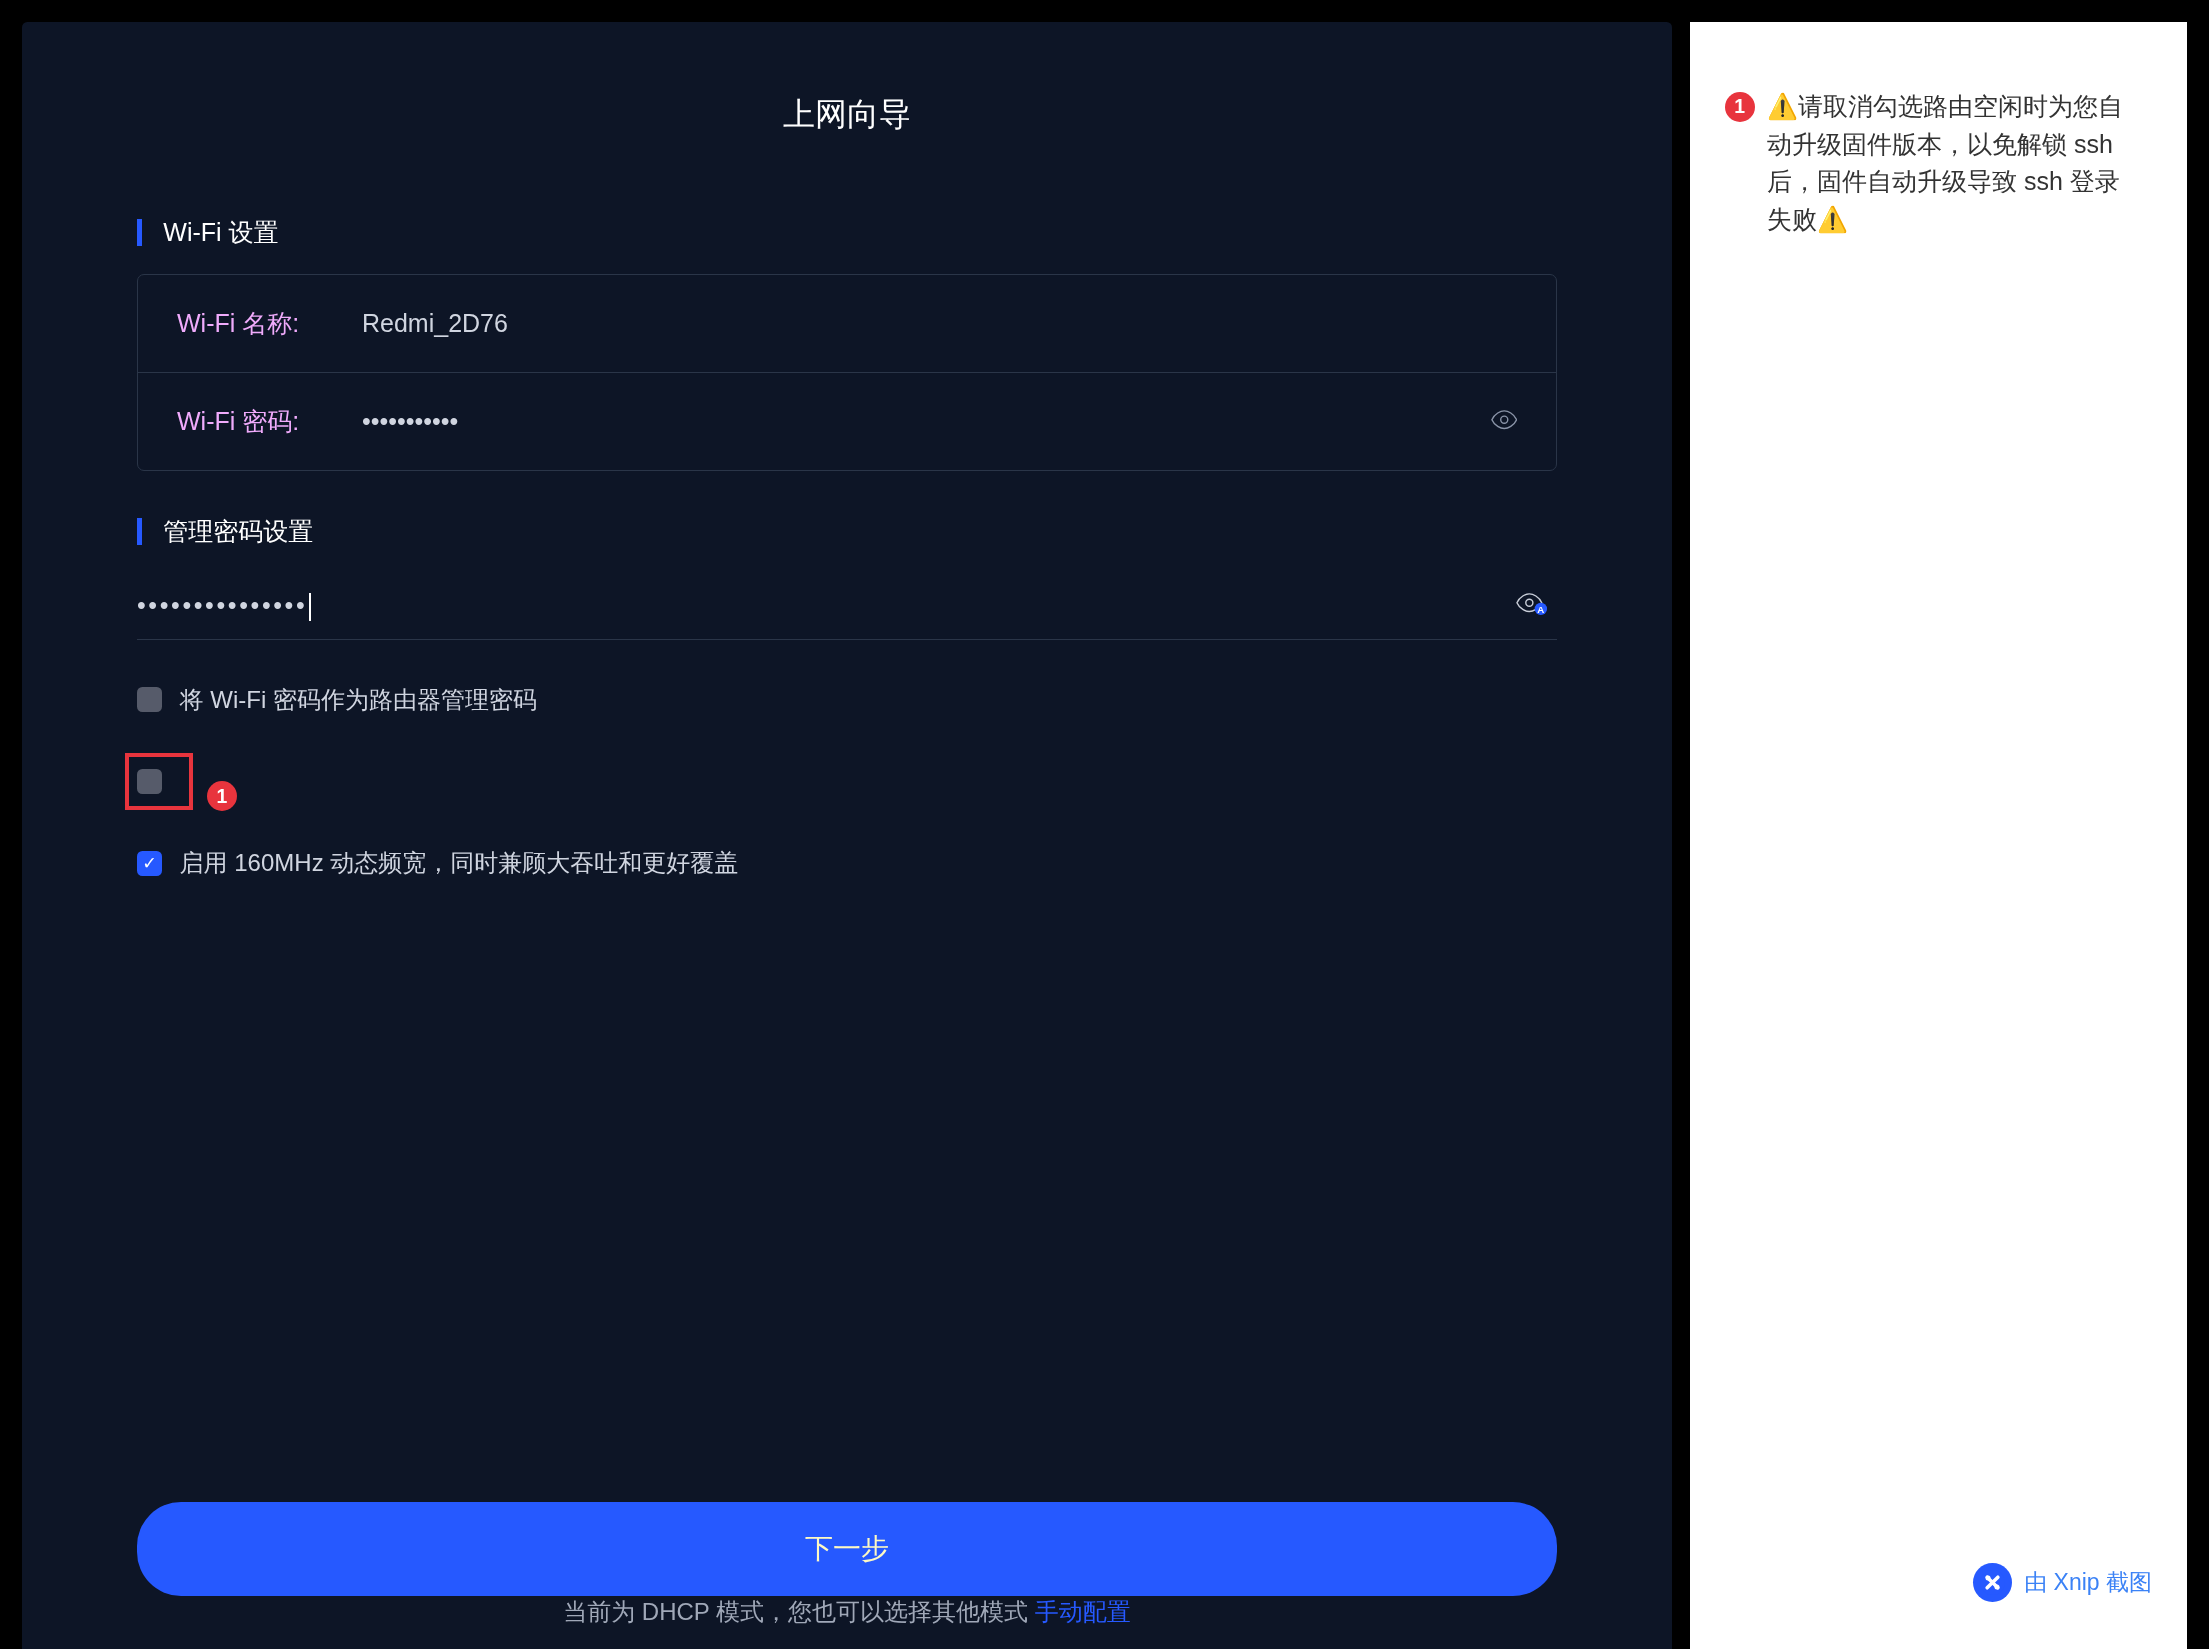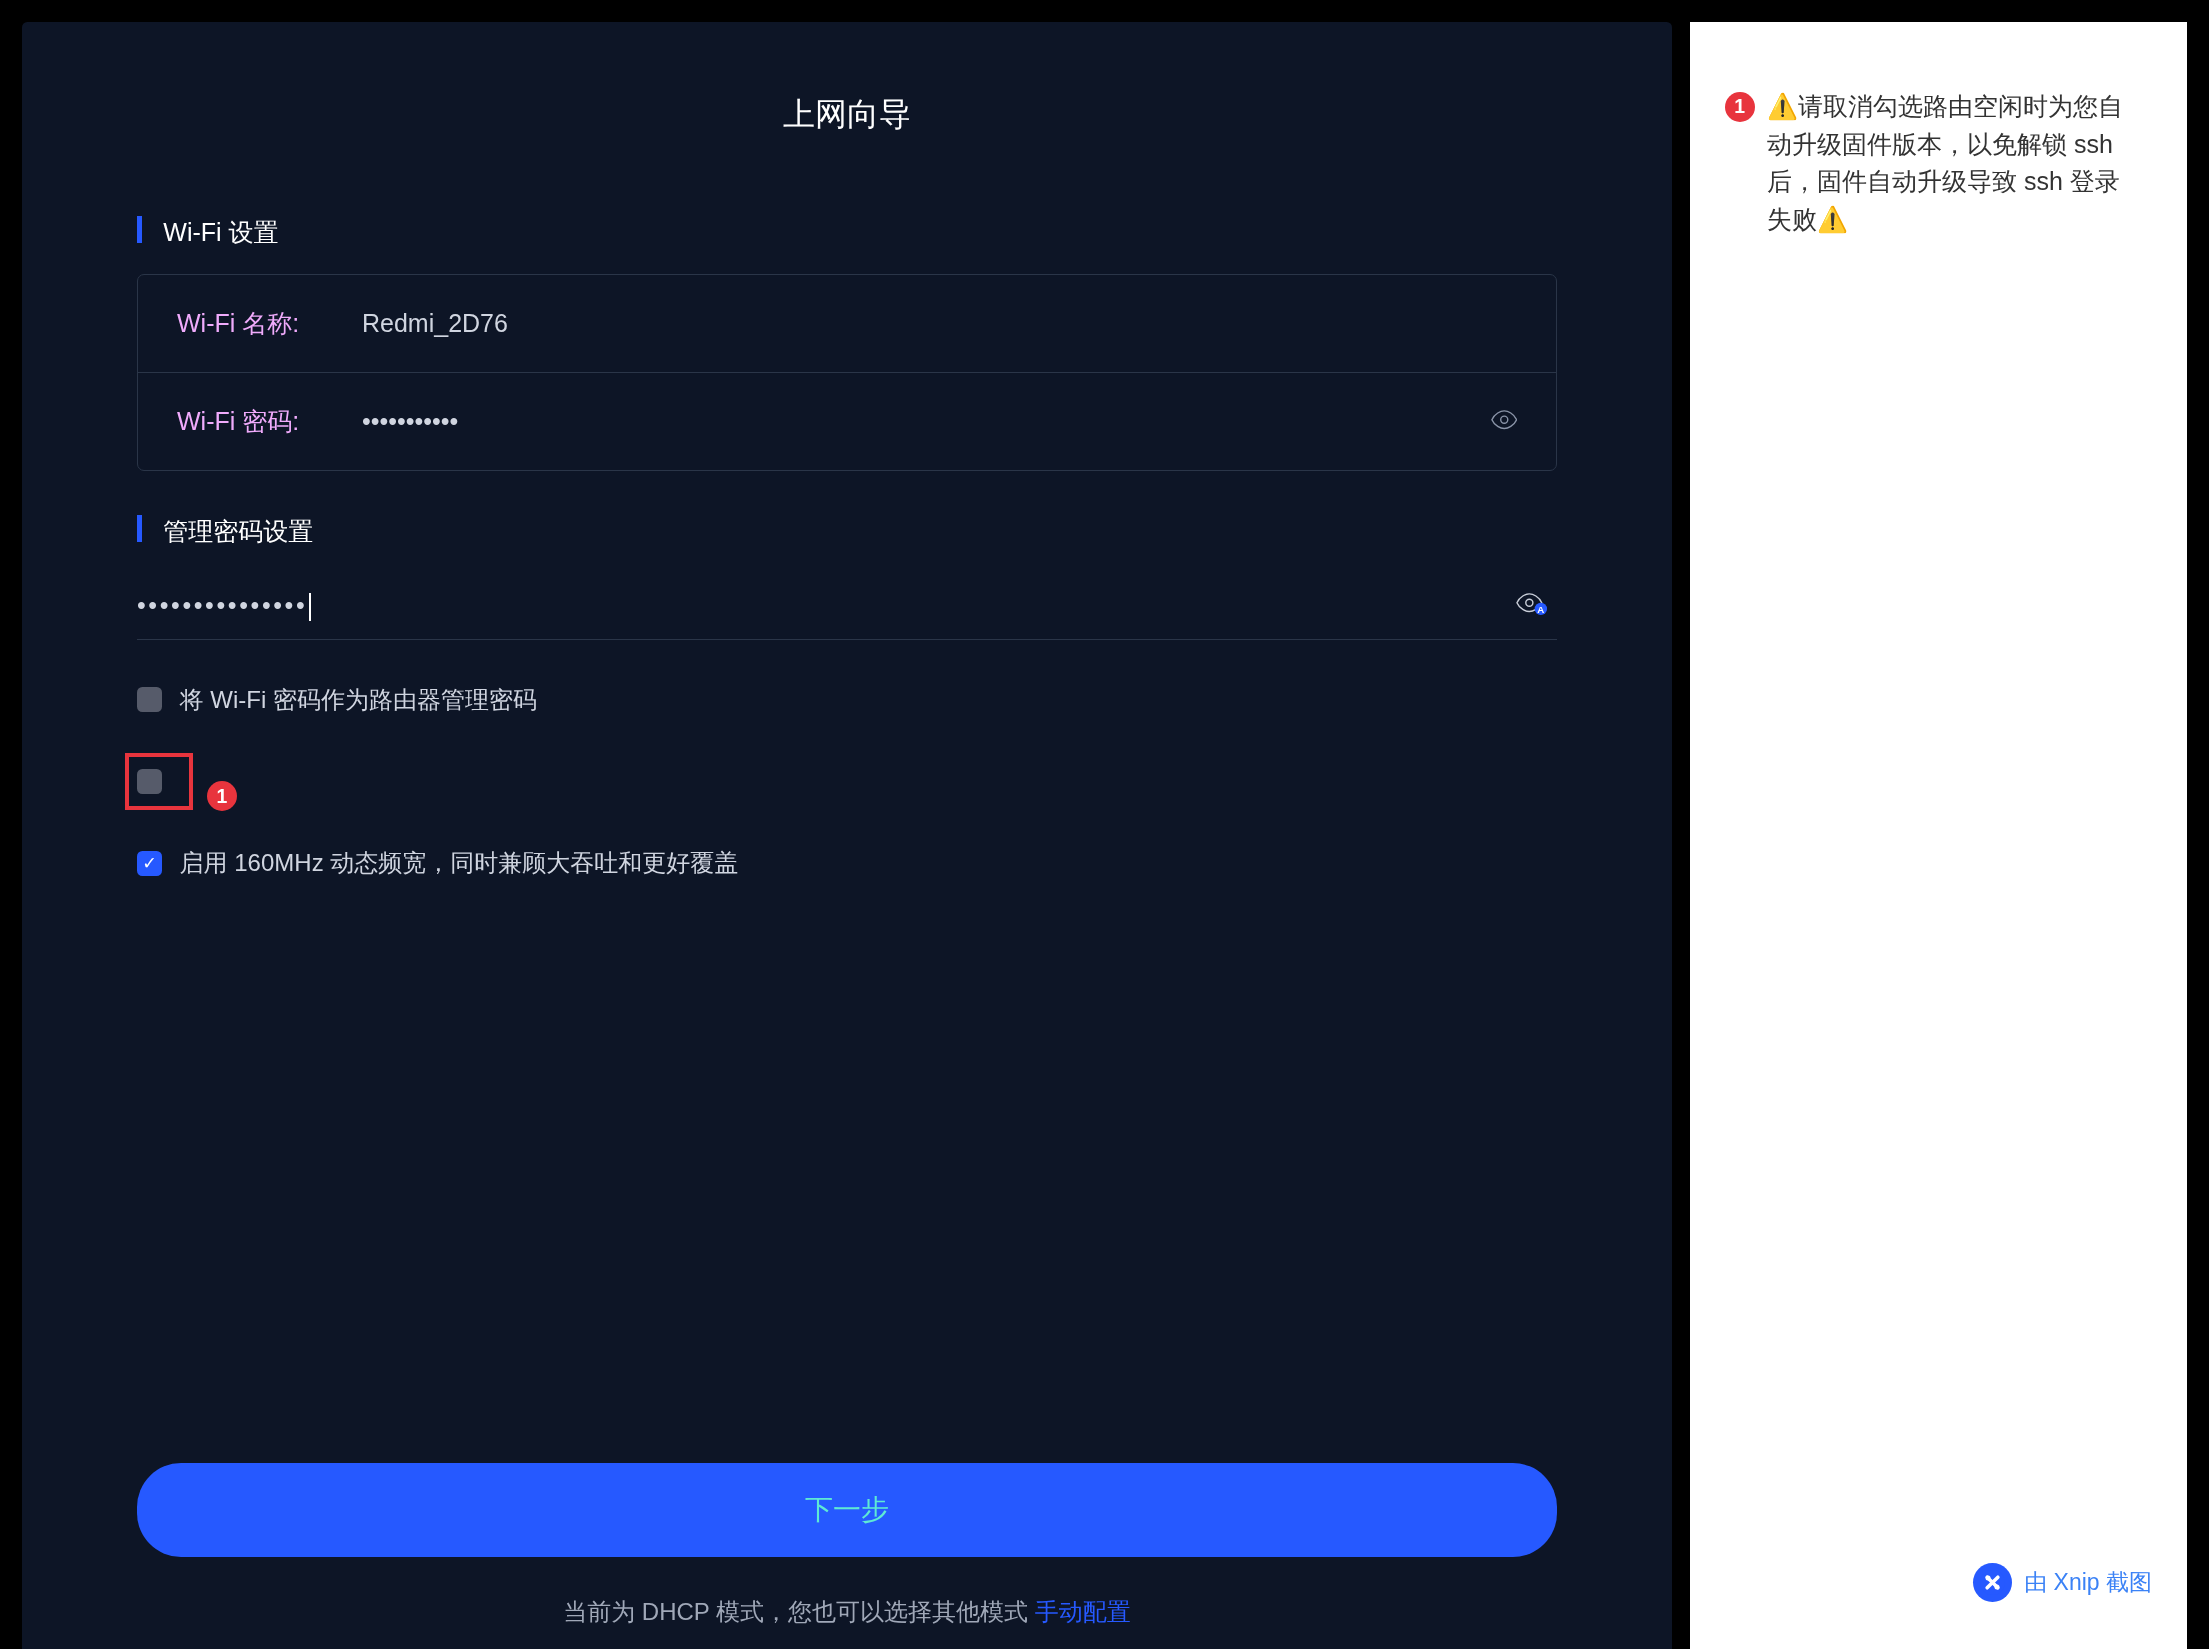--- a/index.html
+++ b/index.html
@@ -35,21 +35,21 @@
     }
     .page-title {
       color: #fff;
       font-size: 32px;
       font-weight: 500;
       text-align: center;
       margin-bottom: 79px;
     }
     .section-header {
       display: flex;
-      align-items: flex-start;
+      align-items: center;
       margin-bottom: 25px;
     }
     .section-bar {
       width: 5.3px;
       height: 26.5px;
       background: #2659ff;
       margin-right: 21px;
     }
     .section-title {
       color: #fff;
@@ -165,28 +165,27 @@
       display: flex;
       align-items: center;
       justify-content: center;
       margin-left: 14px;
     }
     .spacer {
       flex: 1;
     }
     .primary-button {
       background: #2659ff;
-      color: #5eead4;
+      color: #fef9c3;
       font-size: 28px;
       border: none;
       border-radius: 44px;
       padding: 28px 0;
       width: 100%;
       cursor: pointer;
-      margin-bottom: 39px;
     }
     .footer-text {
       text-align: center;
       font-size: 24px;
       color: #a0a8b8;
     }
     .footer-link {
       color: #2659ff;
       cursor: pointer;
     }

